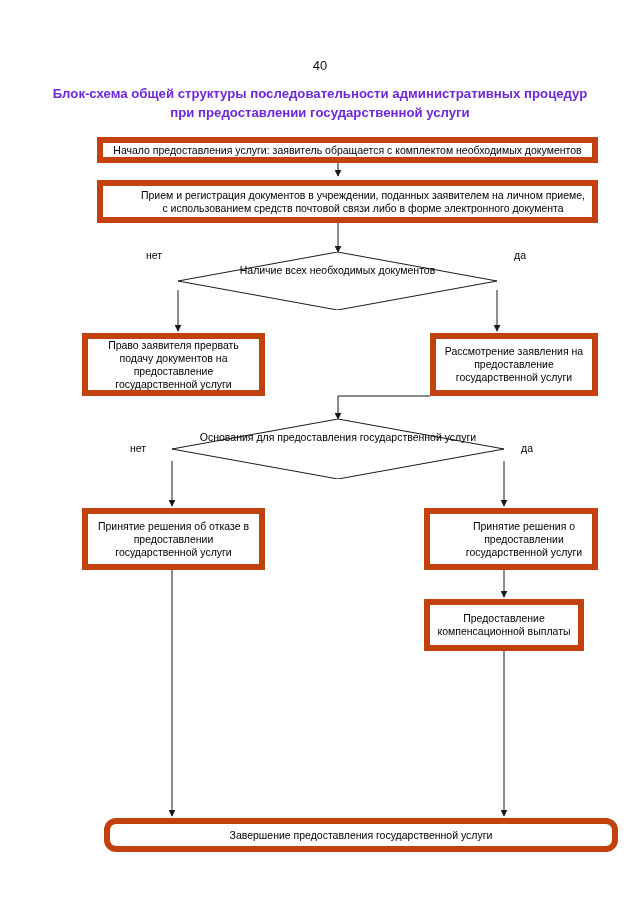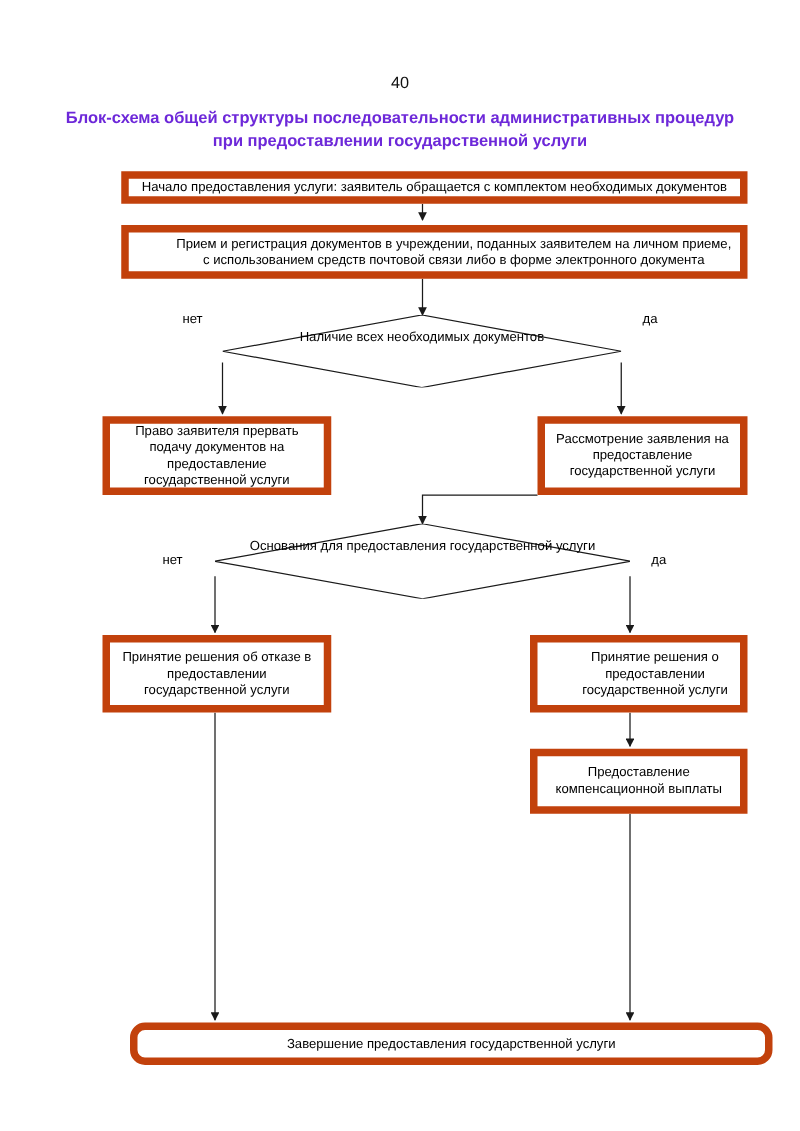--- a/index.html
+++ b/index.html
@@ -151,21 +151,21 @@
   <div class="edge-label" style="left:521px; top:442px;">да</div>
 
   <div class="node" style="left:82px; top:508px; width:183px; height:62px;">
     <span>Принятие решения об отказе в предоставлении государственной услуги</span>
   </div>
 
   <div class="node" style="left:424px; top:508px; width:174px; height:62px;padding-left:32px;">
     <span>Принятие решения о предоставлении государственной услуги</span>
   </div>
 
-  <div class="node" style="left:424px; top:599px; width:174px; height:52px;">
+  <div class="node" style="left:424px; top:599px; width:160px; height:52px;">
     <span>Предоставление компенсационной выплаты</span>
   </div>
 
   <div class="node terminal" style="left:104px; top:818px; width:514px; height:34px;">
     <span>Завершение предоставления государственной услуги</span>
   </div>
 
 </div>
 
 </body></html>

